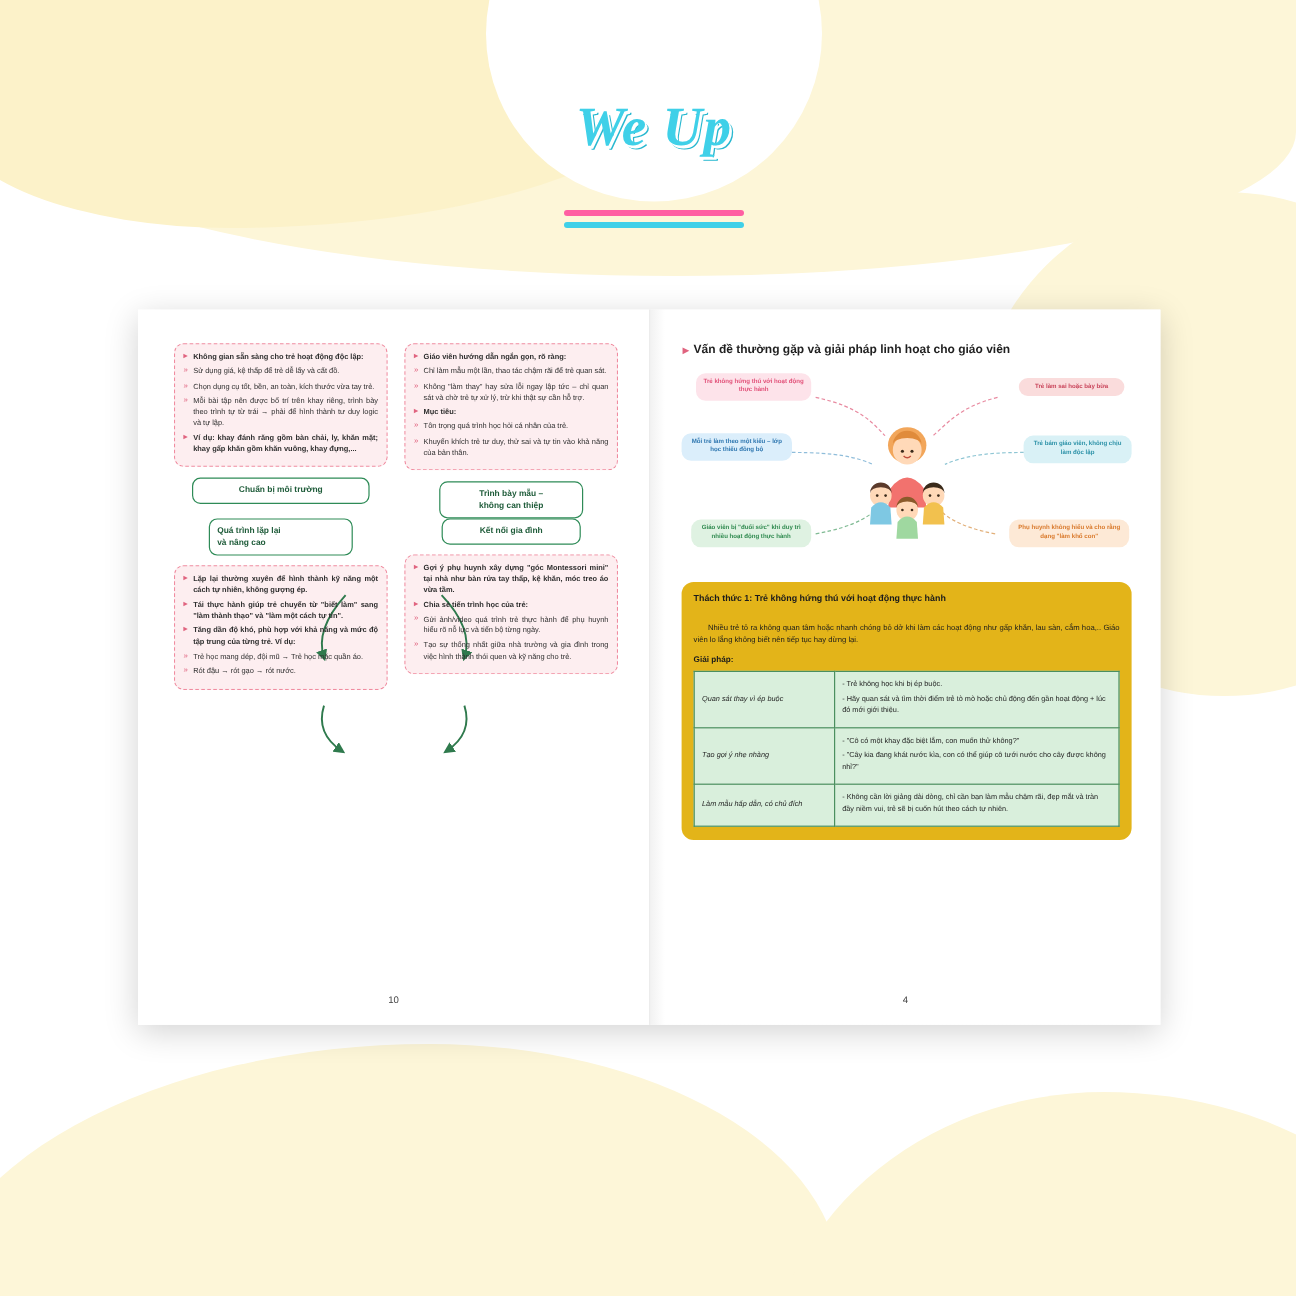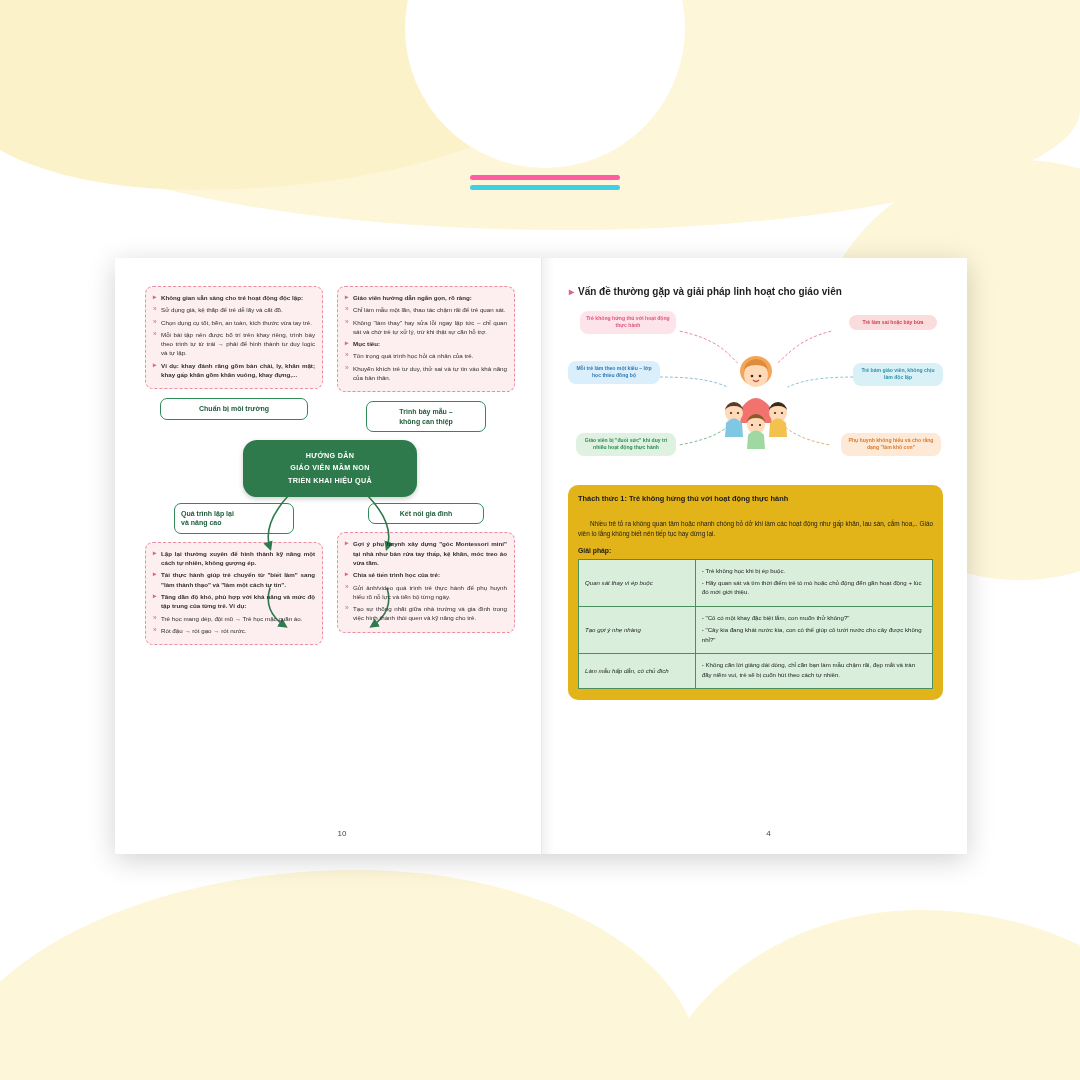--- a/index.html
+++ b/index.html
@@ -68,21 +68,21 @@
     display:flex;
   }
   .page{
     width:426px;height:596px;box-sizing:border-box;position:relative;
     background:#ffffff;
   }
   .page-left{padding:28px 26px 0 30px;}
   .page-right{padding:28px 24px 0 26px;border-left:1px solid #e8e8e8;
      background:linear-gradient(to right,#f2f2f2 0px,#ffffff 12px);}
   .page-num{
-    position:absolute;bottom:16px;left:14px;width:100%;text-align:center;
+    position:absolute;bottom:16px;left:0;width:100%;text-align:center;
     font-size:8px;color:#444;
   }
   
   .cols{display:flex;gap:14px;}
   .card{
     border:1px dashed #f08ca0;border-radius:8px;background:#fdeef0;
     padding:6px 7px;box-sizing:border-box;
   }
   .card ul{margin:0;padding:0;list-style:none;}
   .card li{
@@ -149,20 +149,21 @@
 </head>
 <body>
 
 <div class="bg-wave-top"></div>
 <div class="bg-wave-top2"></div>
 <div class="bg-wave-right"></div>
 <div class="bg-wave-bottom"></div>
 <div class="bg-wave-bottom2"></div>
 
 <div class="logo-badge">
+  <div class="logo-text">We Up</div>
   <div class="logo-underline lu1"></div>
   <div class="logo-underline lu2"></div>
 </div>
 
 <div class="book">
 
   <div class="page page-left">
 
     <svg class="arrow-svg" viewBox="0 0 426 596">
       <defs>
@@ -199,25 +200,20 @@
             <li class="lvl1">Mục tiêu:</li>
             <li>Tôn trọng quá trình học hỏi cá nhân của trẻ.</li>
             <li>Khuyến khích trẻ tư duy, thử sai và tự tin vào khả năng của bản thân.</li>
           </ul>
         </div>
         <div class="label-box" style="margin-top:9px;width:120px;white-space:pre-line;">Trình bày mẫu –
 không can thiệp</div>
       </div>
     </div>
 
-    <div class="mid-row">
-      <div class="center-node" style="white-space:pre-line;width:150px;">HƯỚNG DẪN
-GIÁO VIÊN MẦM NON
-TRIỂN KHAI HIỆU QUẢ</div>
-    </div>
 
     <div class="cols">
       <div style="width:50%;display:flex;flex-direction:column;align-items:center;">
         <div class="label-box" style="margin-bottom:8px;width:120px;white-space:pre-line;text-align:left;">Quá trình lặp lại
 và nâng cao</div>
         <div class="card">
           <ul>
             <li class="lvl1">Lặp lại thường xuyên để hình thành kỹ năng một cách tự nhiên, không gượng ép.</li>
             <li class="lvl1">Tái thực hành giúp trẻ chuyển từ "biết làm" sang "làm thành thạo" và "làm một cách tự tin".</li>
             <li class="lvl1">Tăng dần độ khó, phù hợp với khả năng và mức độ tập trung của từng trẻ. Ví dụ:</li>

